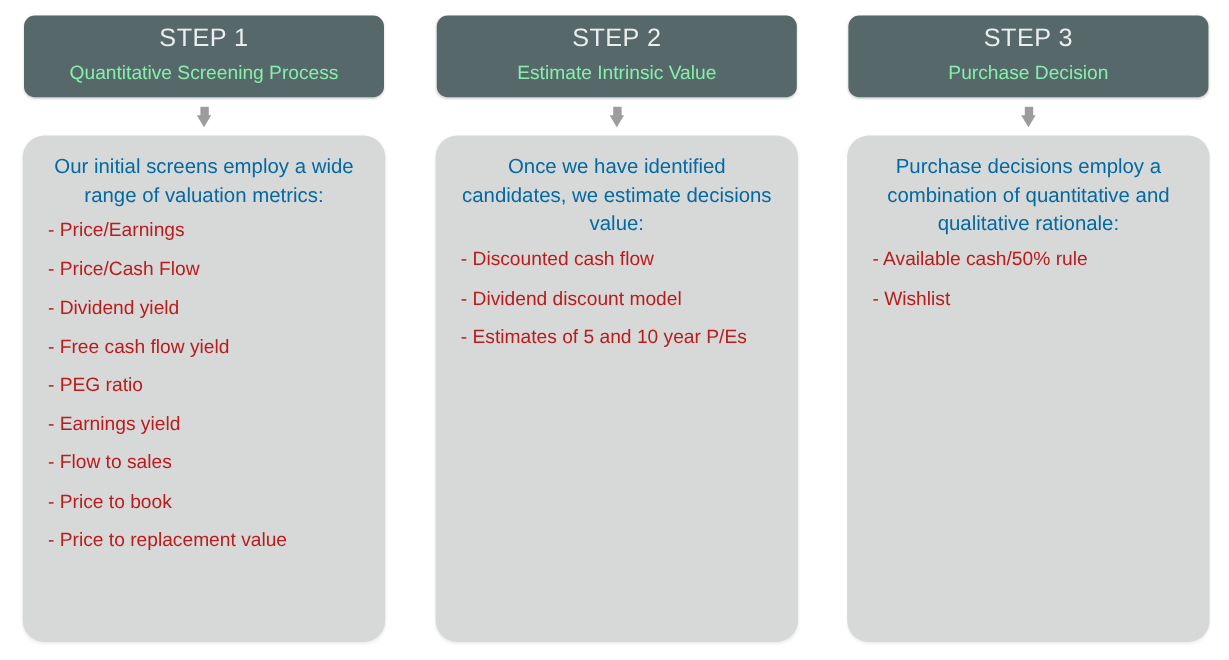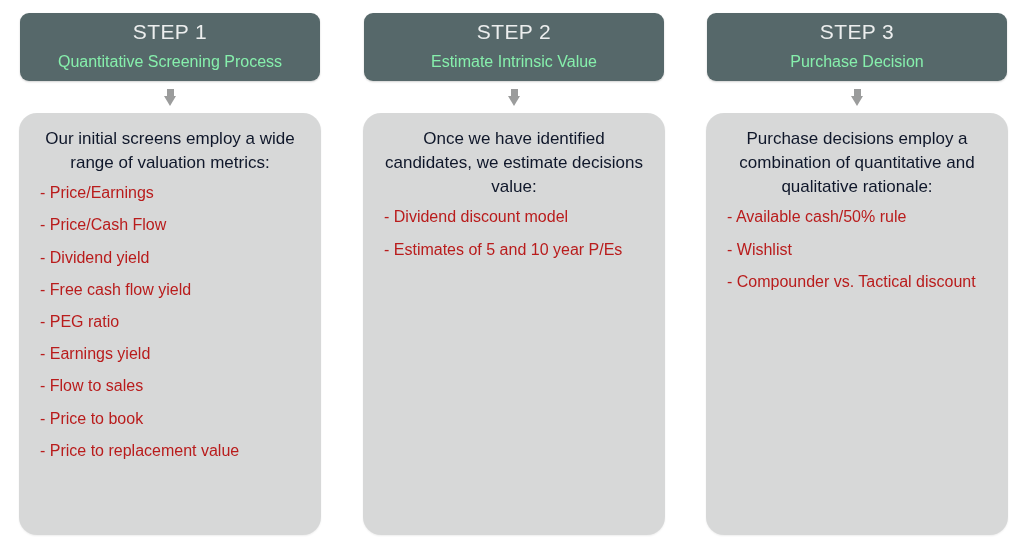--- a/index.html
+++ b/index.html
@@ -113,21 +113,21 @@
     width: 302px;
     height: 422px;
     background: #d7d8d8;
     border-radius: 18px;
     box-sizing: border-box;
     padding: 14px 10px 10px 10px;
     box-shadow: 0 1px 2px rgba(0,0,0,0.07);
   }
 
   .body-intro {
-    color: #0f172a;
+    color: #0369a1;
     font-size: 17px;
     line-height: 1.42;
     text-align: center;
     padding: 0 6px;
     margin-bottom: 8px;
   }
 
   .bullet-list {
     margin: 0;
     padding: 0;
@@ -182,20 +182,21 @@
       <div class="step-subtitle">Estimate Intrinsic Value</div>
     </div>
 
     <div class="arrow-connector">
       <span class="arrow-shape"></span>
     </div>
 
     <div class="step-body">
       <div class="body-intro">Once we have identified candidates, we estimate decisions value:</div>
       <ul class="bullet-list">
+        <li class="bullet-item">- Discounted cash flow</li>
         <li class="bullet-item">- Dividend discount model</li>
         <li class="bullet-item">- Estimates of 5 and 10 year P/Es</li>
       </ul>
     </div>
   </div>
 
   <div class="column col-3">
 
     <div class="step-header">
       <div class="step-title">STEP 3</div>
@@ -204,18 +205,17 @@
 
     <div class="arrow-connector">
       <span class="arrow-shape"></span>
     </div>
 
     <div class="step-body">
       <div class="body-intro">Purchase decisions employ a combination of quantitative and qualitative rationale:</div>
       <ul class="bullet-list">
         <li class="bullet-item">- Available cash/50% rule</li>
         <li class="bullet-item">- Wishlist</li>
-        <li class="bullet-item">- Compounder vs. Tactical discount</li>
       </ul>
     </div>
   </div>
 
 </div>
 
 </body></html>

